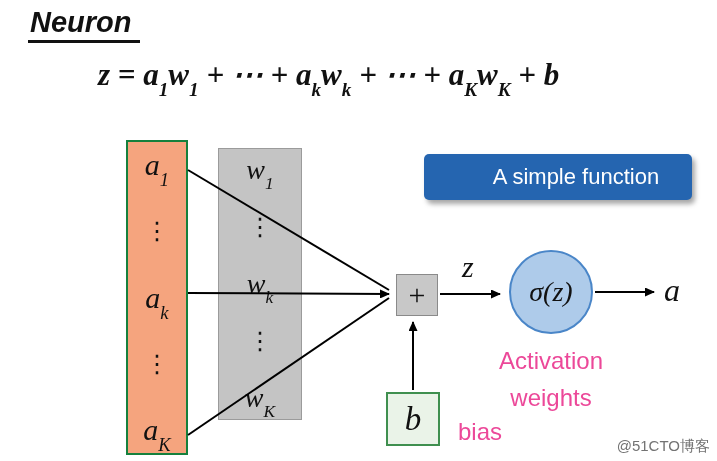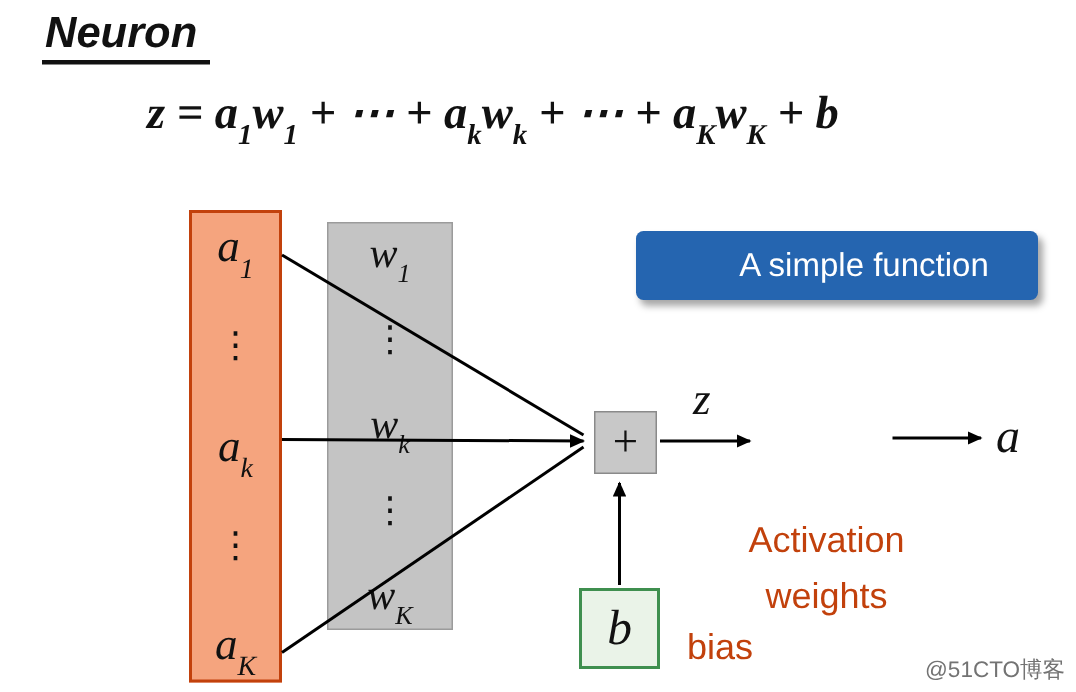--- a/index.html
+++ b/index.html
@@ -30,21 +30,21 @@
   }
   .formula sub, .mathsub{
     font-size:0.62em;
     position:relative;top:0.22em;
     line-height:0;
   }
   
   .inputs-box{
     position:absolute;left:126px;top:140px;
     width:62px;height:315px;
-    background:#F5A47E;border:2px solid #c2410c;
+    background:#F5A47E;border:2px solid #15803d;
     box-sizing:border-box;
     display:flex;flex-direction:column;
     justify-content:space-between;align-items:center;
     padding:6px 0;
     font-family:"Liberation Serif",serif;
     font-style:italic;font-size:30px;color:#111;
     z-index:1;
   }
   .inputs-box .dots, .weights-box .dots{
     font-style:normal;font-size:24px;line-height:1;color:#111;
@@ -56,21 +56,21 @@
     background:#C4C4C4;border:1px solid #9b9b9b;
     box-sizing:border-box;
     display:flex;flex-direction:column;
     justify-content:space-between;align-items:center;
     padding:5px 0;
     font-family:"Liberation Serif",serif;
     font-style:italic;font-size:28px;color:#111;
     z-index:1;
   }
   .blue-label{
-    color:#c2410c;
+    color:#ec4899;
     font-family:"Liberation Sans",sans-serif;
     font-size:24px;
   }
   .weights-label{left:204px;top:424px;z-index:3;}
   
   .sum-box{
     position:absolute;left:396px;top:274px;
     width:42px;height:42px;
     background:#C8C8C8;border:1px solid #8a8a8a;
     box-sizing:border-box;
@@ -174,20 +174,23 @@
     <line x1="595" y1="292" x2="654" y2="292" stroke="#000" stroke-width="2" marker-end="url(#arrow)"></line>
     <line x1="413" y1="390" x2="413" y2="322" stroke="#000" stroke-width="2" marker-end="url(#arrow)"></line>
   </svg>
 
   <div class="sum-box">
     <span>+</span>
   </div>
 
   <div class="abs z-label">z</div>
 
+  <div class="sigma-circle">
+    <span>σ(z)</span>
+  </div>
 
   <div class="abs blue-label activation-label">
     <div>Activation</div>
     <div>weights</div>
   </div>
 
   <div class="abs output-label">a</div>
 
   <div class="bias-box">
     <span>b</span>

